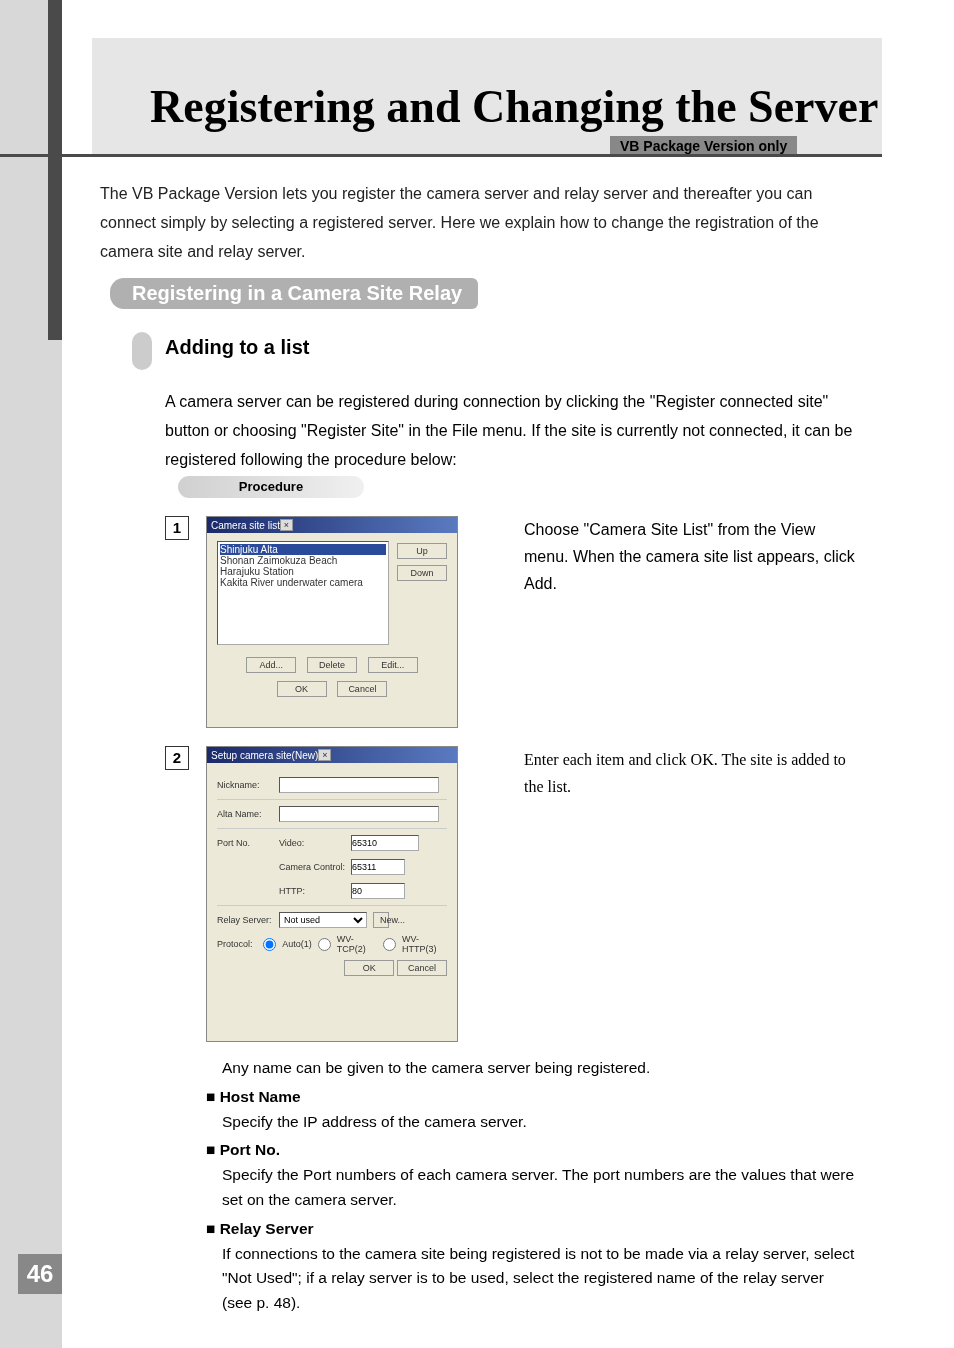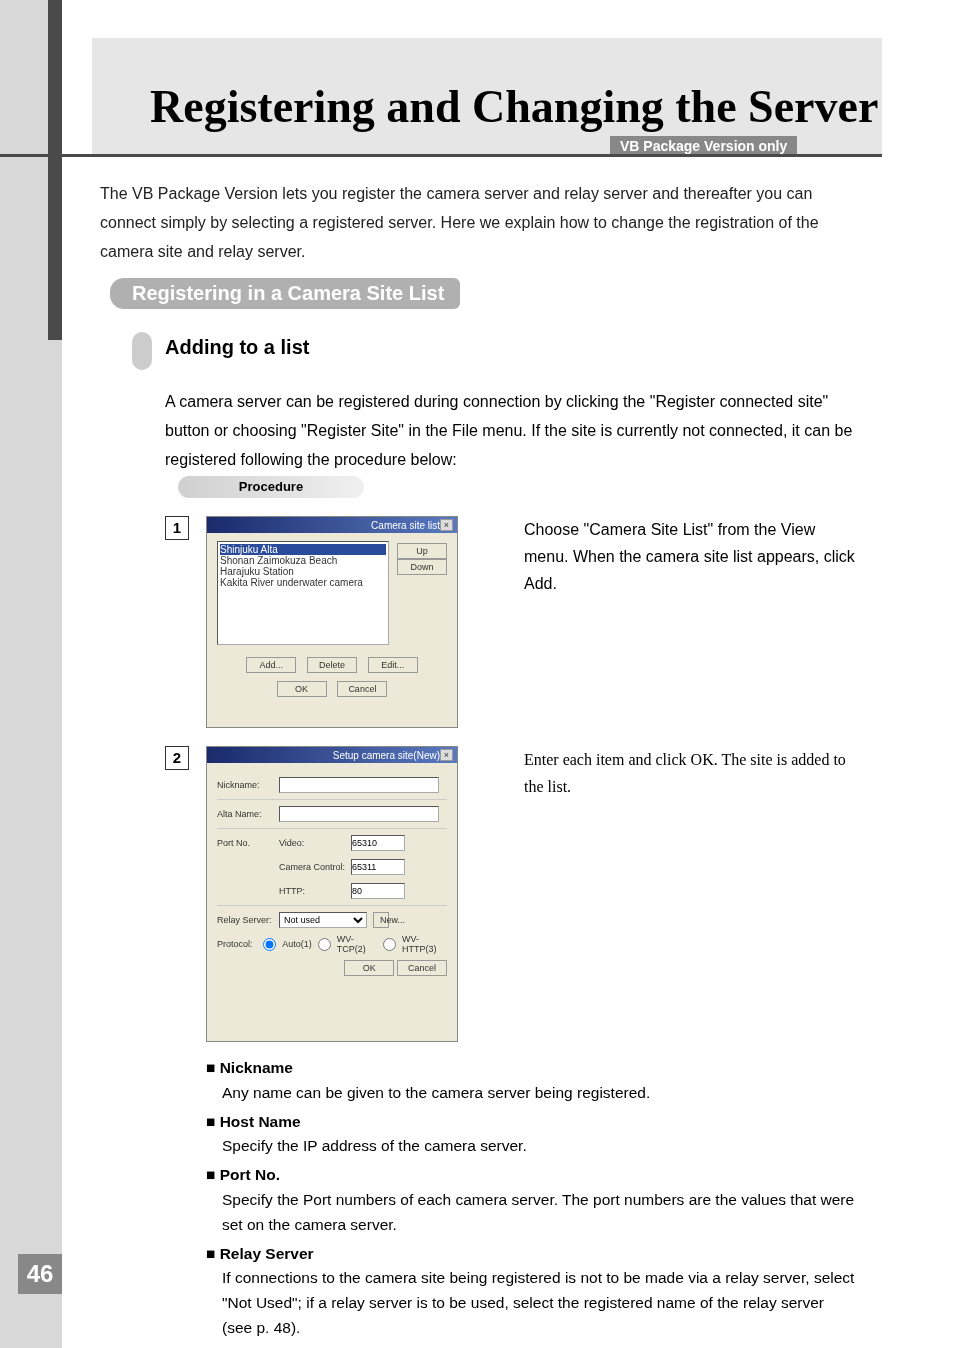--- a/index.html
+++ b/index.html
@@ -32,21 +32,21 @@
     position: absolute;
     left: 150px; top: 80px;
     font-family: "Times New Roman", serif;
     font-size: 46px;
     font-weight: bold;
   }
   .version-tag {
     position: absolute;
     left: 610px; top: 136px;
     background: #888;
-    color: #ffffff;
+    color: #000000;
     font-weight: bold;
     font-size: 14px;
     padding: 2px 10px;
   }
   .divider {
     position: absolute;
     left: 0; top: 154px;
     width: 882px; height: 3px;
     background: #4a4a4a;
   }
@@ -121,21 +121,21 @@
   }
   .dlg1 { left: 206px; top: 516px; width: 252px; height: 212px; }
   .dlg2 { left: 206px; top: 746px; width: 252px; height: 296px; }
   .dlg-title {
     background: #3a5a9a;
     background: linear-gradient(to right, #1a2a6a, #5a7ac0);
     color: #fff;
     font-size: 10px;
     padding: 2px 4px;
     display: flex;
-    justify-content: flex-end;
+    justify-content: flex-start;
     align-items: center;
   }
   .dlg-close {
     background: #ddd; color:#333; border:1px solid #999;
     width:13px; height:12px; text-align:center; line-height:10px;
     font-size:9px;
   }
   .dlg-listbox {
     background: #fff;
     border: 1px inset #aaa;
@@ -148,21 +148,21 @@
   .dlg-btn {
     display: inline-block;
     border: 1px solid #999;
     background: #ece9d8;
     font-size: 9px;
     text-align: center;
     padding: 2px 0;
     width: 50px;
   }
   .right-btns { position: absolute; right: 10px; top: 26px; }
-  .right-btns .dlg-btn { display:block; margin-bottom:0; }
+  .right-btns .dlg-btn { display:block; margin-bottom:6px; }
   .bottom-btns { text-align: center; padding: 4px 10px; }
   .bottom-btns .dlg-btn { margin: 0 4px; }
   .bottom-btns2 { text-align: right; padding: 4px 10px; }
 
   .field-row { display:flex; align-items:center; padding: 4px 10px; }
   .field-row label { width: 62px; font-size:9px; }
   .field-row .sub { width: 72px; font-size:9px; }
   .field-row input[type="text"] {
     border: 1px inset #aaa; font-size:9px; background:#fff; height:16px;
   }
@@ -209,21 +209,21 @@
 <div class="left-margin"></div>
 <div class="left-dark"></div>
 <div class="top-band"></div>
 
 <h1 class="title">Registering and Changing the Server</h1>
 <div class="version-tag">VB Package Version only</div>
 <div class="divider"></div>
 
 <p class="intro">The VB Package Version lets you register the camera server and relay server and thereafter you can connect simply by selecting a registered server. Here we explain how to change the registration of the camera site and relay server.</p>
 
-<div class="reg-header">Registering in a Camera Site List</div>
+<div class="reg-header">Registering in a Camera Site Relay</div>
 
 <div class="bullet-adding"></div>
 <h2 class="adding-title">Adding to a list</h2>
 <p class="adding-desc">A camera server can be registered during connection by clicking the "Register connected site" button or choosing "Register Site" in the File menu. If the site is currently not connected, it can be registered following the procedure below:</p>
 
 <div class="proc-pill">Procedure</div>
 
 <div class="step-num step1-num">1</div>
 <div class="step-text step1-text">Choose "Camera Site List" from the View menu. When the camera site list appears, click Add.</div>
 
@@ -268,21 +268,21 @@
   </div>
   <div class="hr-thin"></div>
   <div class="field-row">
     <label>Alta Name:</label>
     <input type="text" style="width: 160px;">
   </div>
   <div class="hr-thin"></div>
   <div class="field-row">
     <label>Port No.</label>
     <span class="sub">Video:</span>
-    <input type="text" style="width: 54px;" value="65310">
+    <input type="text" style="width: 68px;" value="65310">
   </div>
   <div class="field-row">
     <label></label>
     <span class="sub">Camera Control:</span>
     <input type="text" style="width: 54px;" value="65311">
   </div>
   <div class="field-row">
     <label></label>
     <span class="sub">HTTP:</span>
     <input type="text" style="width: 54px;" value="80">
@@ -305,21 +305,20 @@
     <input type="radio" style="">
     <span>WV-HTTP(3)</span>
   </div>
   <div class="bottom-btns2">
     <span class="dlg-btn">OK</span>
     <span class="dlg-btn">Cancel</span>
   </div>
 </div>
 
 <div class="defs">
-  <div class="dt">Nickname</div>
   <div class="dd">Any name can be given to the camera server being registered.</div>
   <div class="dt">Host Name</div>
   <div class="dd">Specify the IP address of the camera server.</div>
   <div class="dt">Port No.</div>
   <div class="dd">Specify the Port numbers of each camera server. The port numbers are the values that were set on the camera server.</div>
   <div class="dt">Relay Server</div>
   <div class="dd">If connections to the camera site being registered is not to be made via a relay server, select "Not Used"; if a relay server is to be used, select the registered name of the relay server (see p. 48).</div>
 </div>
 
 <div class="page-num">46</div>

